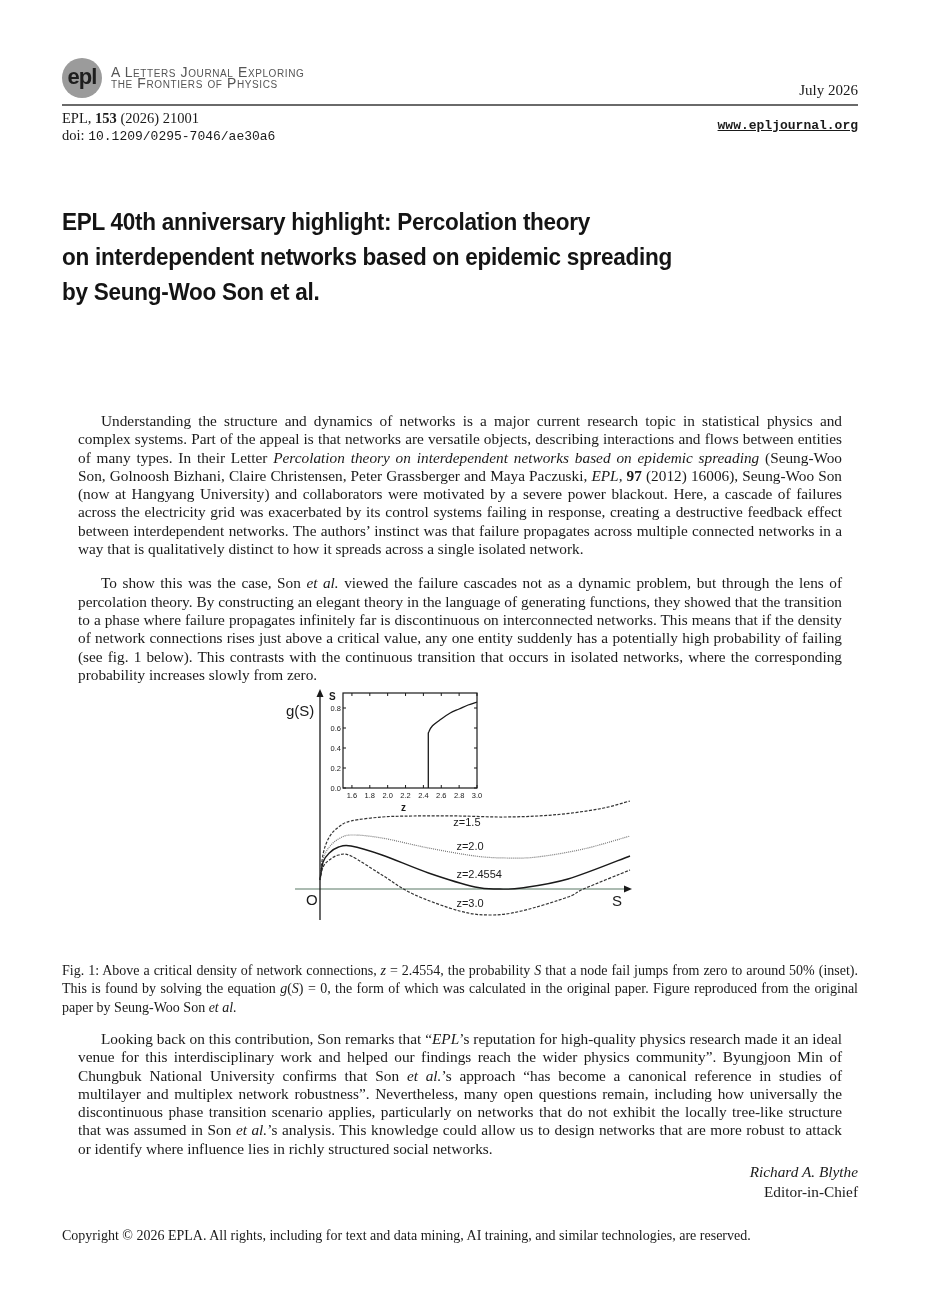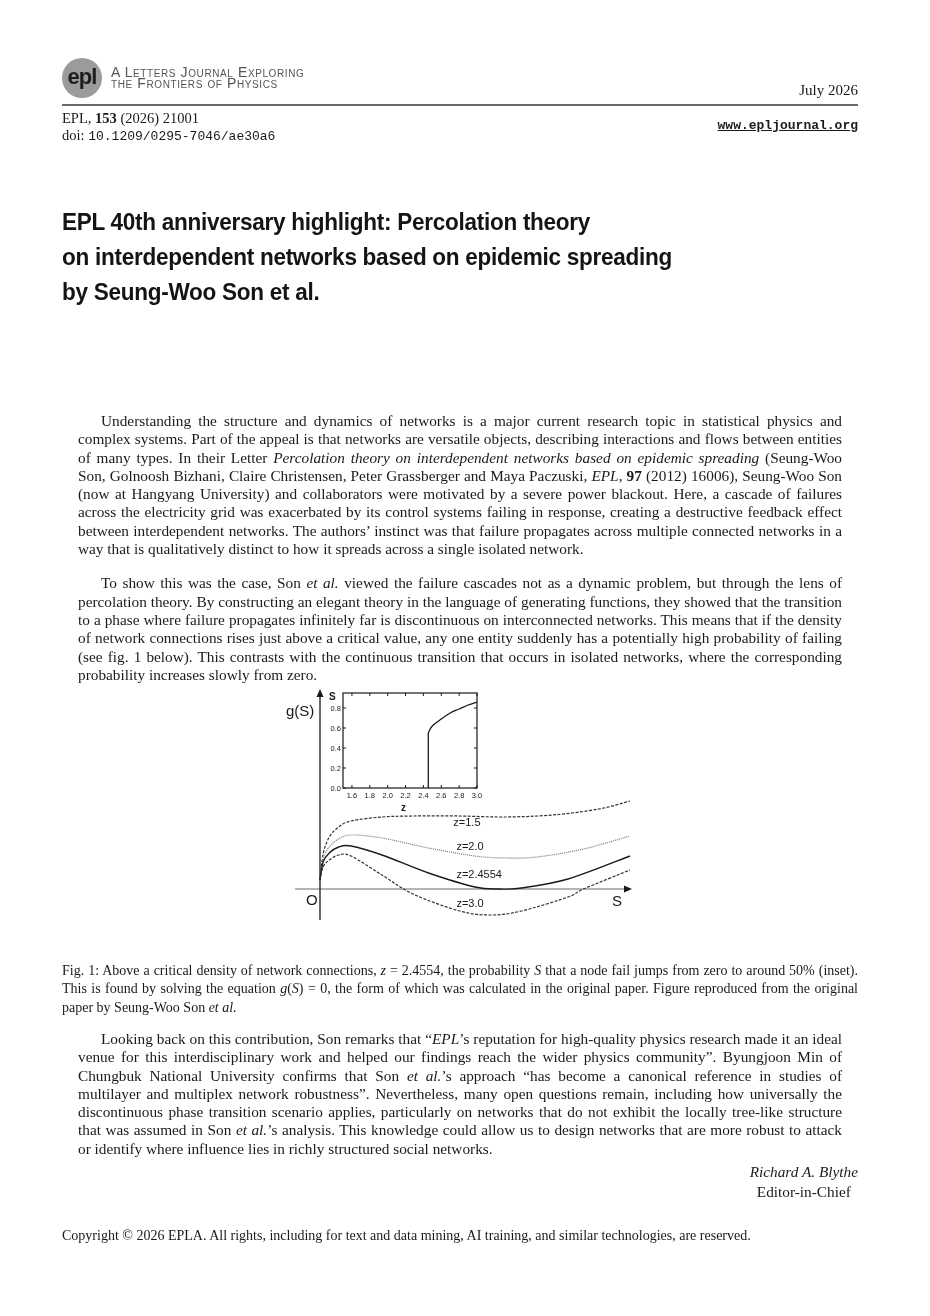--- a/index.html
+++ b/index.html
@@ -17,21 +17,21 @@
   .journal-ref { left: 62px; top: 110px; font-size: 14.5px; line-height: 17px; }
   .journal-ref b { font-weight: bold; text-align: center; }
   .mono { font-family: "Liberation Mono", "DejaVu Sans Mono", monospace; font-size: 13px; }
   .website { right: 72px; top: 118px; font-weight: bold; text-decoration: underline; }
   .title { left: 62px; top: 204px; width: 760px; font-family: "Liberation Sans", "DejaVu Sans", sans-serif;
            font-weight: bold; font-size: 24.5px; line-height: 35px; letter-spacing: -0.3px; color: #141414;
            transform: scaleX(0.92); transform-origin: left top; }
   .body-text { left: 62px; width: 796px; font-size: 15.3px; line-height: 18.3px; text-align: justify; }
   .body-text p { margin: 16px; text-indent: 23px; }
   .caption { left: 62px; top: 962px; width: 796px; font-size: 14px; line-height: 18.3px; text-align: justify; }
-  .signature { right: 72px; top: 1162px; text-align: center; font-size: 15.3px; line-height: 20px; }
+  .signature { right: 72px; top: 1162px; text-align: right; font-size: 15.3px; line-height: 20px; }
   .copyright { left: 62px; top: 1228px; font-size: 14px; }
   .fig { left: 280px; top: 680px; width: 360px; height: 240px; }
   .fig svg { display: block; }
   .fig text { font-family: "Liberation Sans", "DejaVu Sans", sans-serif; fill: #1a1a1a; }
 </style>
 </head>
 <body>
 
 <div class="abs logo-circle">
   <span class="logo-text">epl</span>

